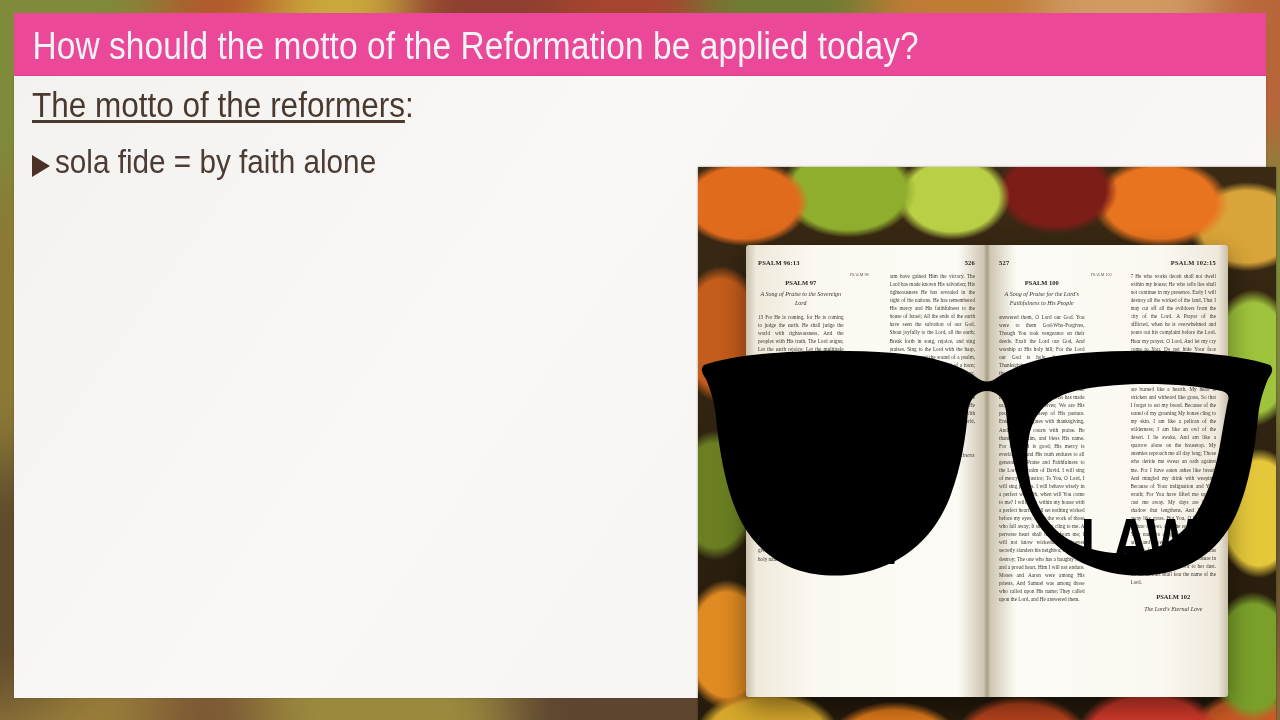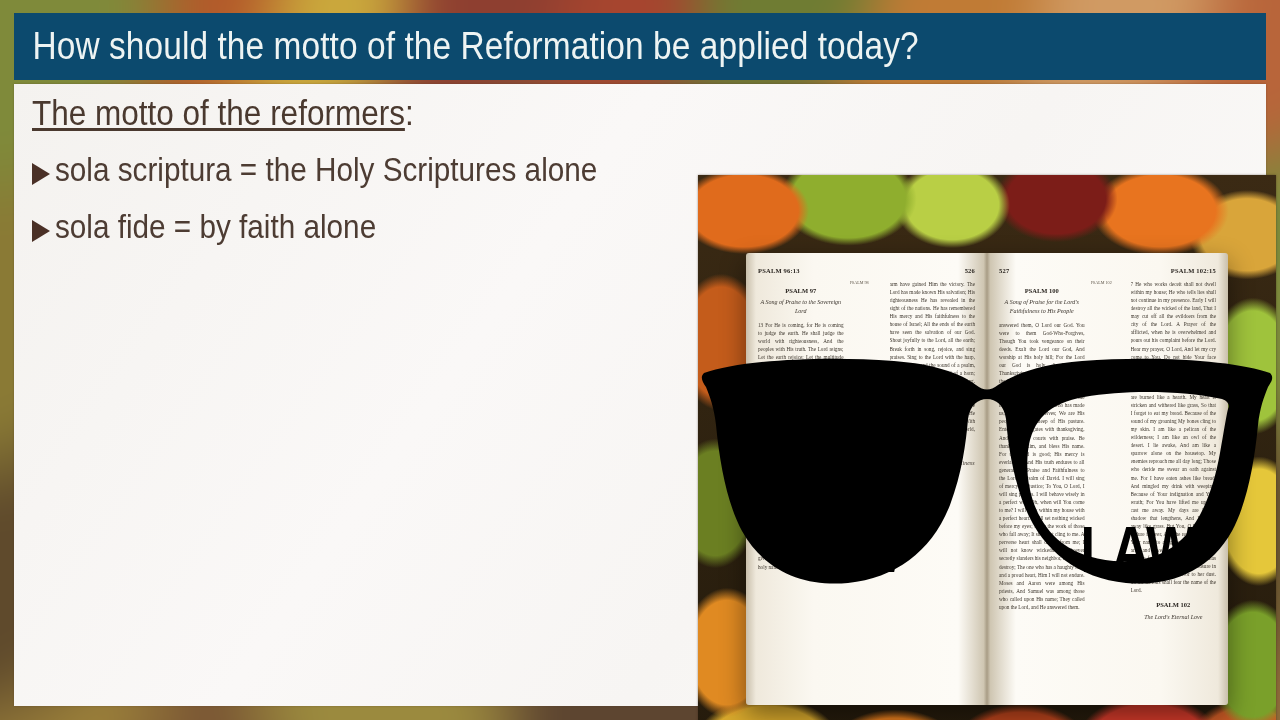--- a/index.html
+++ b/index.html
@@ -38,37 +38,37 @@
       radial-gradient(circle at 70% 98%, #8e6a38 0 9%,  transparent 15%),
       radial-gradient(circle at 88% 97%, #a5833f 0 9%,  transparent 15%),
       linear-gradient(160deg,#8e7a4a 0%, #6b4f33 45%, #7d6038 100%);
     filter:blur(16px);
     transform:scale(1.12);
   }
 
   
   #title-bar {
     position:absolute; left:14px; top:13px; width:1252px; height:67px;
-    background:#0c4a6e;
+    background:#ec4899;
     display:flex; align-items:center;
   }
   #title-text {
     color:#eef4f3;
     font-size:38px;
     font-weight:400;
     letter-spacing:.1px;
     padding-left:21px;
     white-space:nowrap;
     transform:scaleX(.88);
     transform-origin:left center;
   }
 
   
   #content-panel {
-    position:absolute; left:14px; top:84px; width:1252px; height:622px;
+    position:absolute; left:14px; top:76px; width:1252px; height:622px;
     background:linear-gradient(125deg,#f4f2ef 0%, #faf8f7 38%, #f7f5f3 62%, #fcfbfa 100%);
     box-shadow:0 0 2px rgba(70,50,40,.35);
   }
 
   
   #text-column {
     position:absolute; left:18px; top:8px; width:640px;
   }
   #heading-row {
     color:#4a392f; font-size:35px; font-weight:400;
@@ -195,24 +195,20 @@
   </div>
 
   <div id="content-panel">
 
     <div id="text-column">
 
       <div id="heading-row">
         <span id="heading-underlined">The motto of the reformers</span><span>:</span>
       </div>
 
-      <div class="bullet-row">
-        <span class="bullet-mark"></span>
-        <span class="bullet-text">sola scriptura = the Holy Scriptures alone</span>
-      </div>
 
       <div class="bullet-row">
         <span class="bullet-mark"></span>
         <span class="bullet-text">sola fide = by faith alone</span>
       </div>
 
 
     </div>
 
     <div id="photo-panel">

